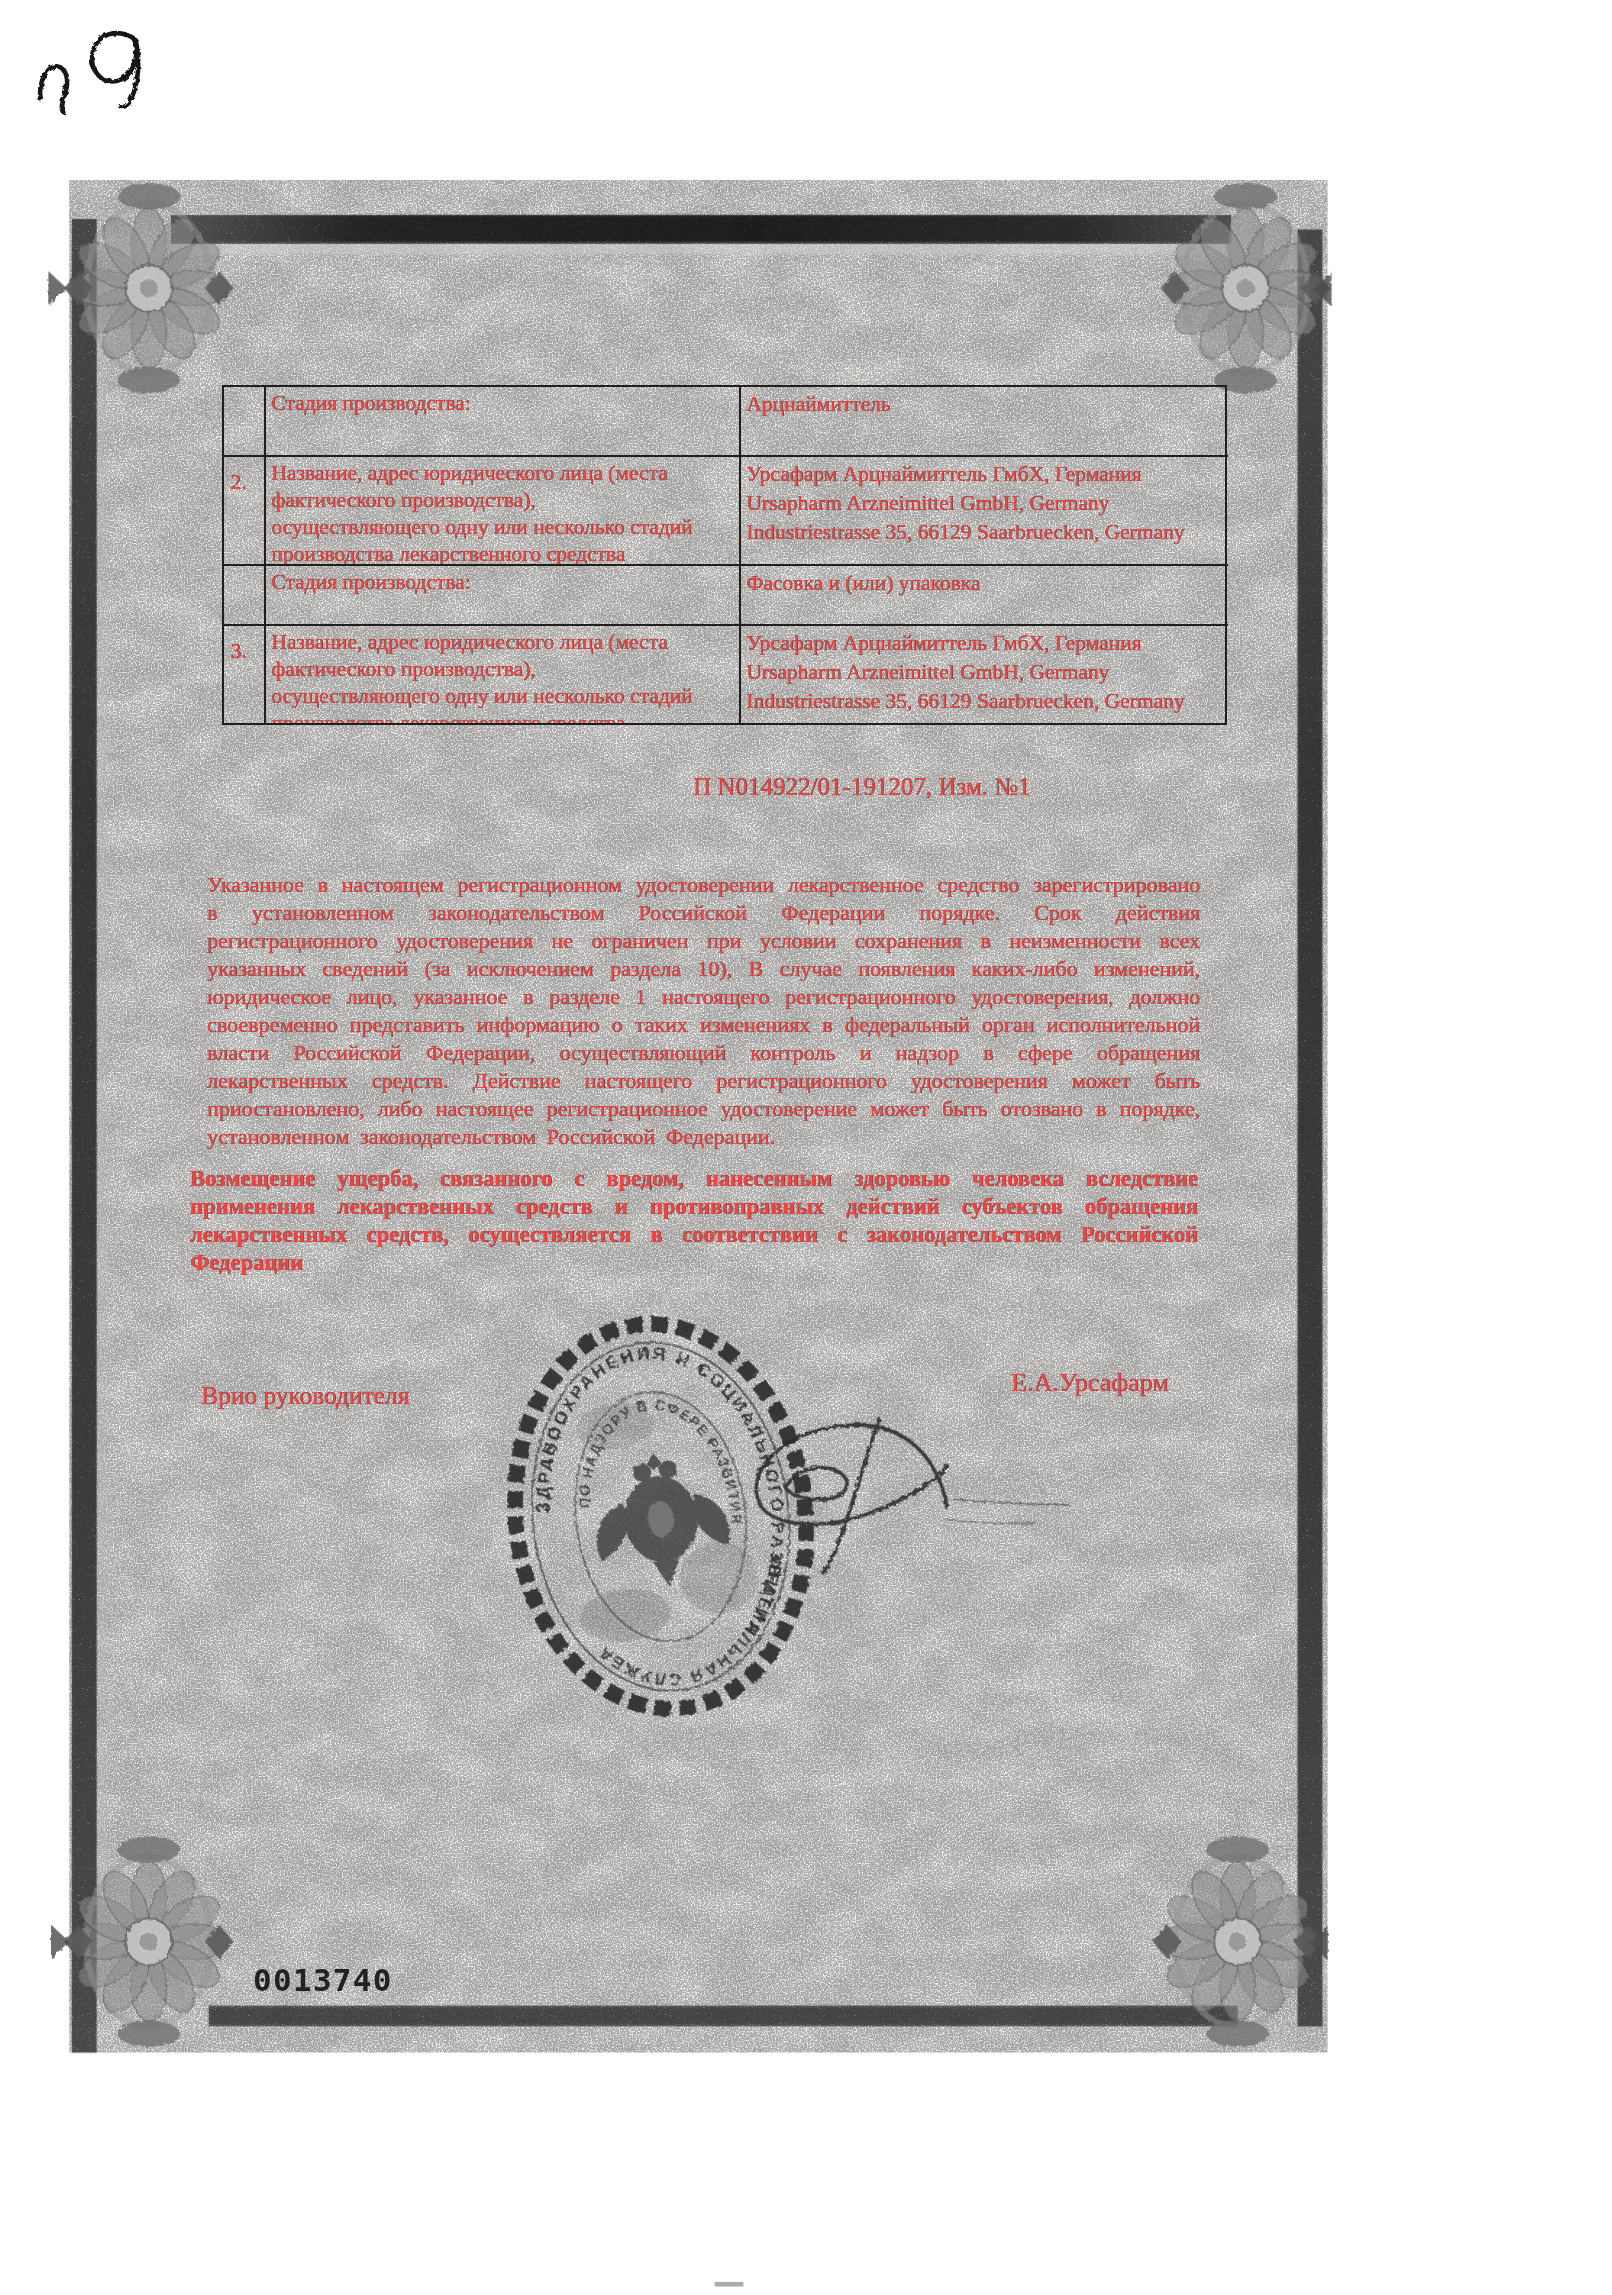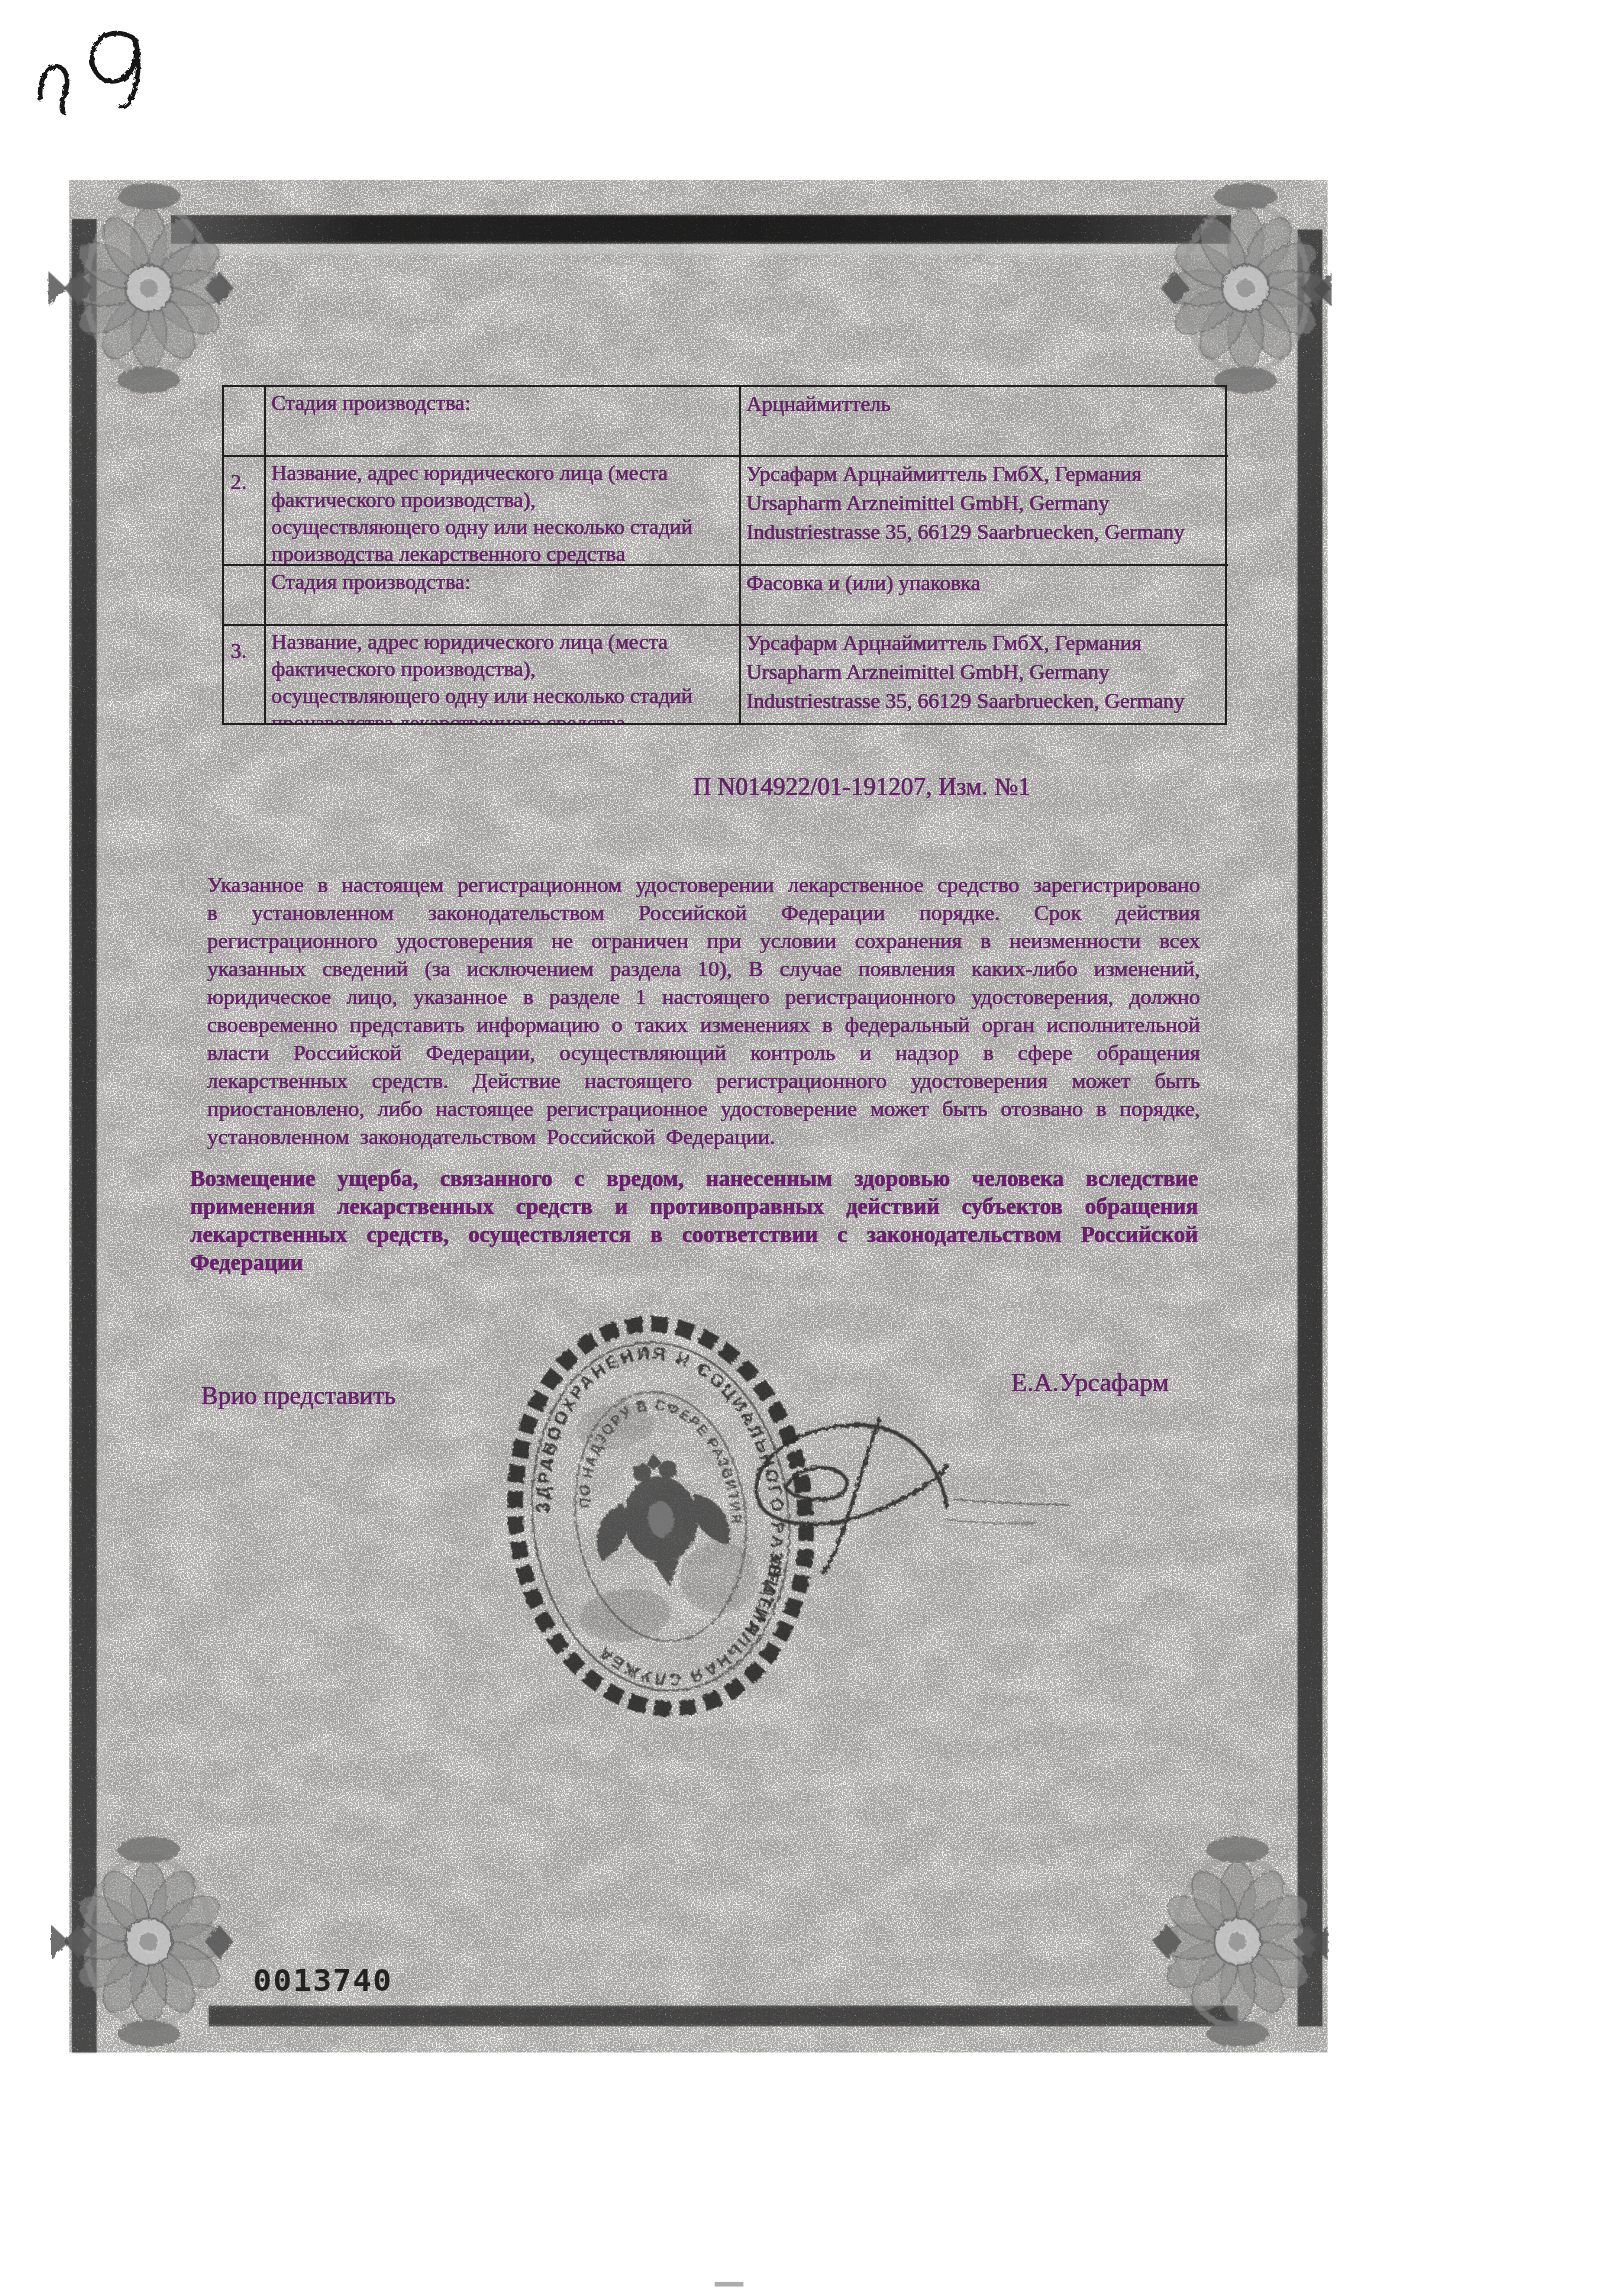--- a/index.html
+++ b/index.html
@@ -1,20 +1,20 @@
 <!DOCTYPE html>
 <html style="font-size:10.4px"><head>
 <meta charset="utf-8">
 <style>
   html,body{margin:0;padding:0;background:#ffffff;}
   .page{position:relative;width:1612px;height:2295px;background:#ffffff;overflow:hidden;
         font-family:"Liberation Serif","DejaVu Serif",serif;color:#1a1a1a;}
   .deco{position:absolute;left:0;top:0;pointer-events:none;}
   .t{position:absolute;white-space:pre-wrap;}
-  .ink{color:#701a75;text-shadow:0.3px 0 0 rgba(25,25,25,.75), 0 0.3px 0.7px rgba(25,25,25,.45);}
+  .ink{color:#ef4444;text-shadow:0.3px 0 0 rgba(25,25,25,.75), 0 0.3px 0.7px rgba(25,25,25,.45);}
   
   .doc-table{position:absolute;left:222px;top:385px;width:1005px;
              display:grid;grid-template-columns:40px 475px 489px;
              grid-template-rows:68px 109px 60px 99px;
              border:2px solid #1f1f1f;box-sizing:border-box;
              font-size:21.5px;line-height:27px;}
   .doc-table .cell{box-sizing:border-box;padding:2.6px 3.9px 0 5.2px;overflow:hidden;}
   .doc-table .cb-left{border-left:2px solid #1f1f1f;}
   .doc-table .cb-top{border-top:2px solid #1f1f1f;}
   .doc-table .numcell{padding:11.7px 1.3px 0 6.5px;}
@@ -223,19 +223,19 @@
       <div>Ursapharm Arzneimittel GmbH, Germany</div>
       <div>Industriestrasse 35, 66129 Saarbruecken, Germany</div>
     </div>
   </div>
 
   <div class="t ink sec10-v">П N014922/01-191207, Изм. №1</div>
 
   <div class="t ink para1">Указанное в настоящем регистрационном удостоверении лекарственное средство зарегистрировано в установленном законодательством Российской Федерации порядке. Срок действия регистрационного удостоверения не ограничен при условии сохранения в неизменности всех указанных сведений (за исключением раздела 10), В случае появления каких-либо изменений, юридическое лицо, указанное в разделе 1 настоящего регистрационного удостоверения, должно своевременно представить информацию о таких изменениях в федеральный орган исполнительной власти Российской Федерации, осуществляющий контроль и надзор в сфере обращения лекарственных средств. Действие настоящего регистрационного удостоверения может быть приостановлено, либо настоящее регистрационное удостоверение может быть отозвано в порядке, установленном законодательством Российской Федерации.</div>
   <div class="t ink para2">Возмещение ущерба, связанного с вредом, нанесенным здоровью человека вследствие применения лекарственных средств и противоправных действий субъектов обращения лекарственных средств, осуществляется в соответствии с законодательством Российской Федерации</div>
 
-  <div class="t ink sig-role">Врио представить</div>
+  <div class="t ink sig-role">Врио руководителя</div>
   <div class="t ink sig-name">Е.А.Урсафарм</div>
 
   <div class="t serial">0013740</div>
 
 </div>
 
 
 </body></html>

